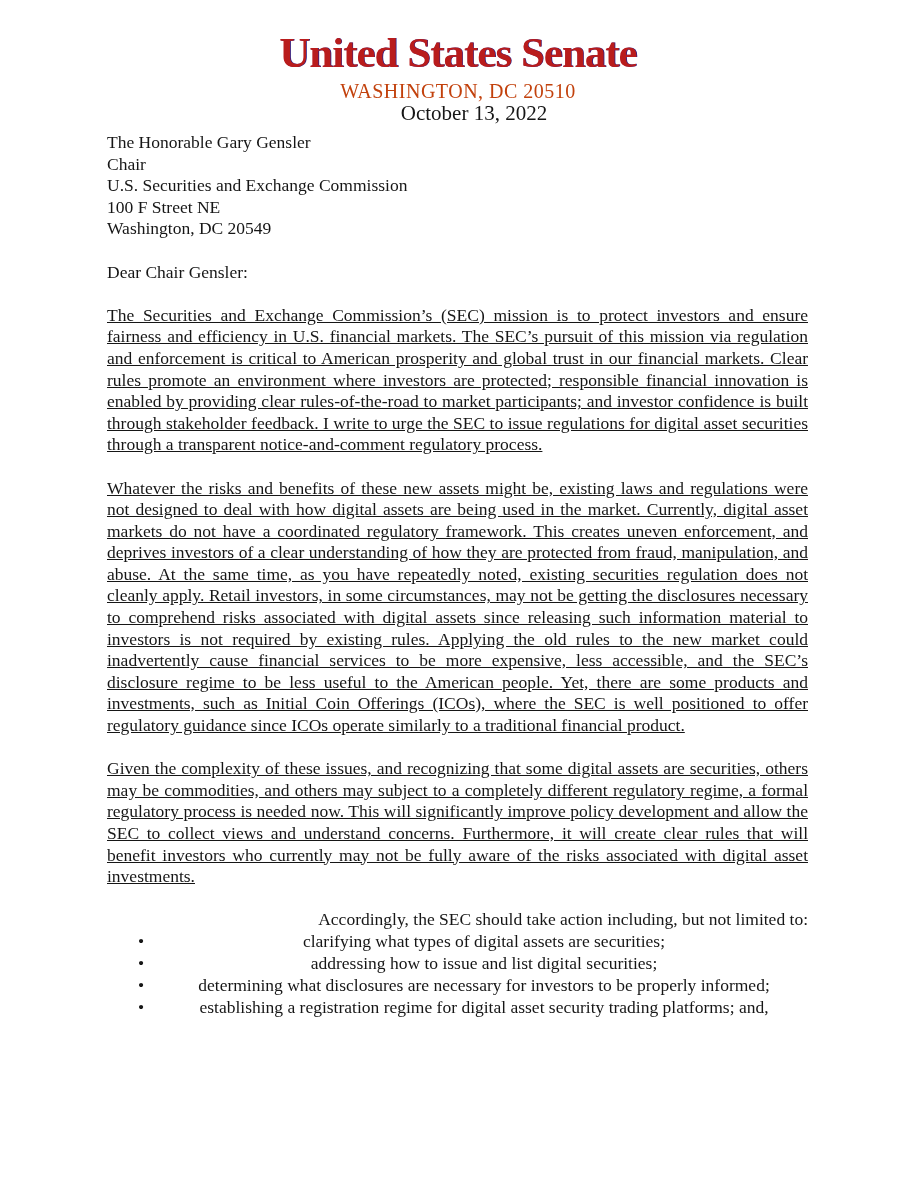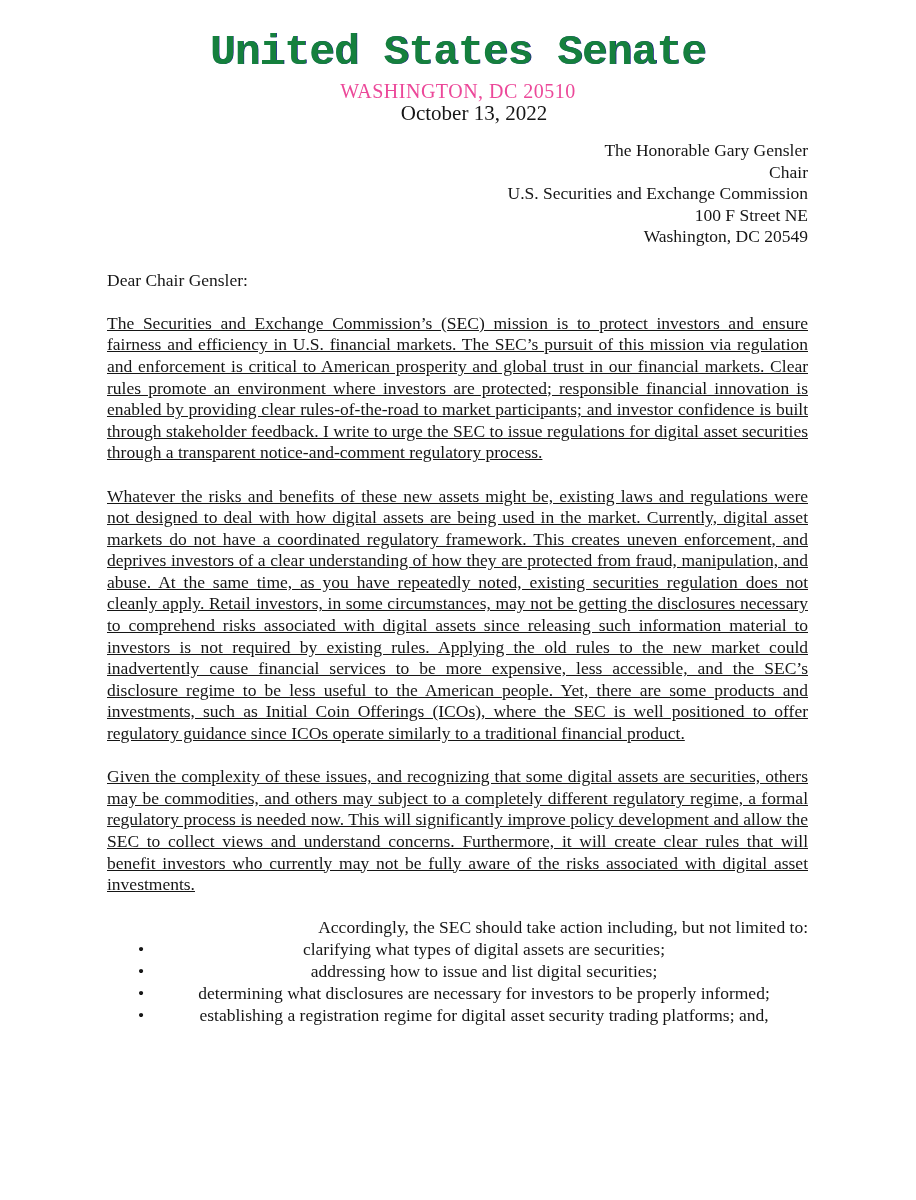--- a/index.html
+++ b/index.html
@@ -14,50 +14,49 @@
     background: #ffffff;
     font-family: "Liberation Serif", serif;
     color: #161616;
     overflow: hidden;
   }
   .letterhead {
     padding-top: 30px;
     text-align: center;
   }
   .letterhead-org {
-    font-family: Liberation Mono, monospace;
+    font-family: Liberation Serif, serif;
     font-weight: 700;
     font-size: 43px;
     line-height: 46px;
     letter-spacing: -1px;
-    color: #15803d;
+    color: #b91c1c;
     text-shadow: 0.6px 0 0 #23218f;
   }
   .letterhead-city {
     margin-top: 4px;
     font-size: 20px;
     line-height: 23px;
     letter-spacing: 0.5px;
-    color: #ec4899;
+    color: #c2410c;
   }
   .date-line {
     text-align: center;
     font-size: 21px;
     line-height: 21px;
     padding-left: 32px;
   }
   .content {
     width: 701px;
     margin-left: 107px;
     font-size: 17.5px;
     line-height: 21.6px;
   }
   .recipient {
-    margin-top: 16px;
-    text-align: right;
+    margin-top: 8px;
   }
   .recipient-line {
     white-space: nowrap;
   }
   .salutation {
     margin-top: 21.6px;
   }
   .body-paragraph {
     margin: 21.6px 0 0 0;
     text-align: justify;

